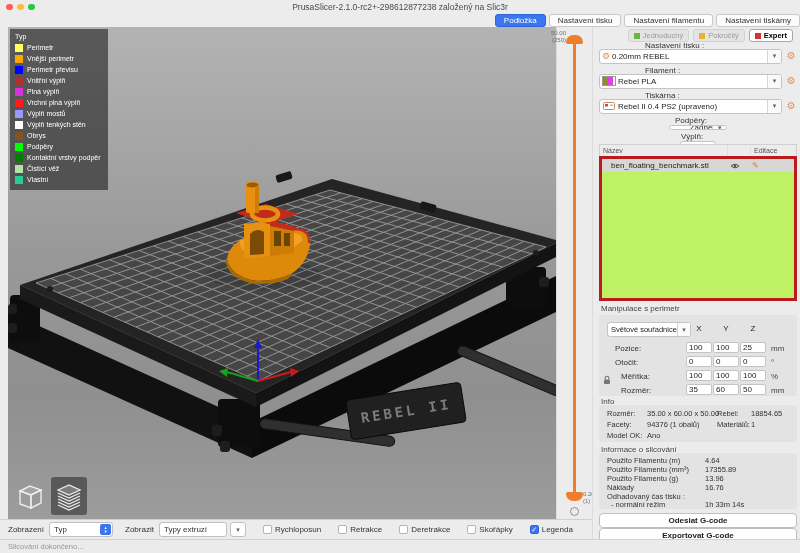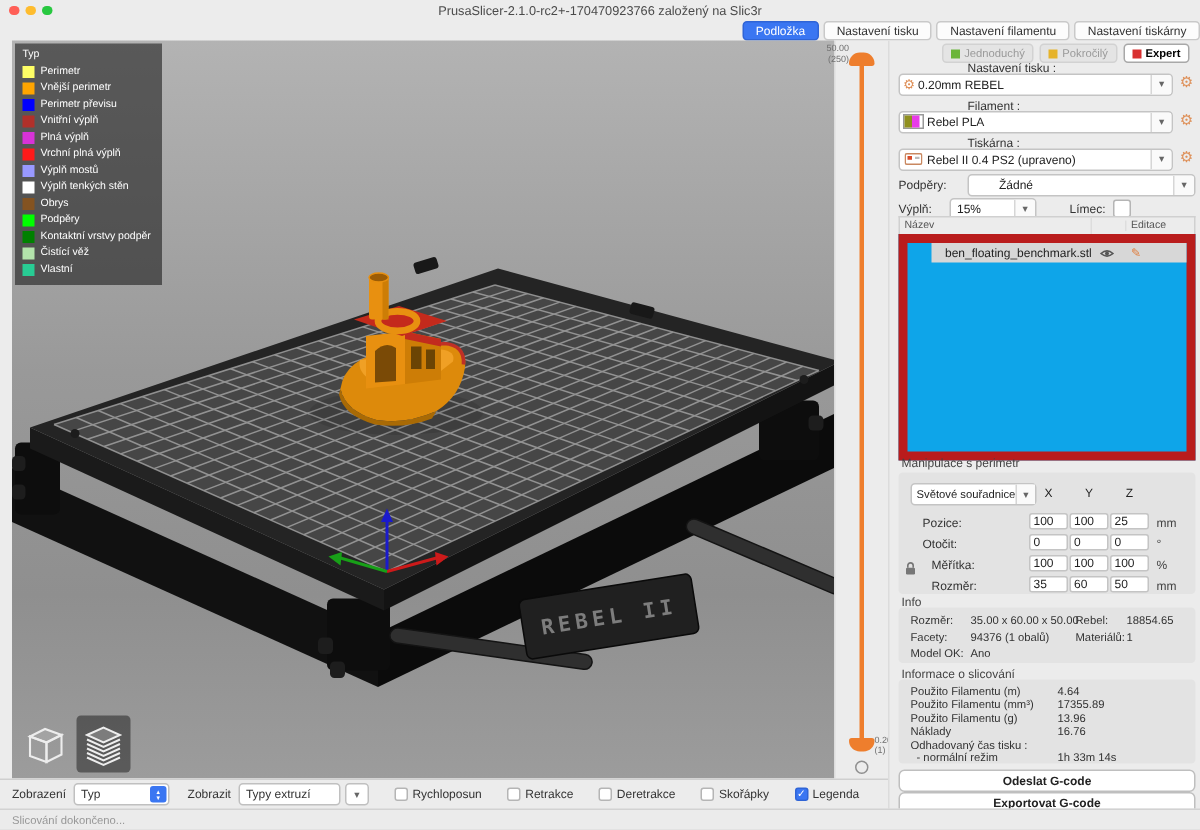--- a/index.html
+++ b/index.html
@@ -44,29 +44,29 @@
   .msq{width:6px;height:6px;}
   .flabel{position:absolute;left:8px;font-size:8px;color:#333;margin-left:44px;}
   .crow{position:absolute;left:6px;right:4px;height:14px;display:flex;align-items:center;gap:3px;}
   .combo{flex:1;height:13px;background:#fff;border:1px solid #c4c4c4;border-radius:3px;display:flex;align-items:center;overflow:hidden;}
   .cicon{width:18px;display:flex;justify-content:center;align-items:center;}
   .ctext{flex:1;font-size:8px;color:#222;white-space:nowrap;}
   .carrow{width:13px;height:13px;border-left:1px solid #d6d6d6;display:flex;align-items:center;justify-content:center;font-size:7px;color:#666;background:#fafafa;}
   .gearbtn{width:12px;font-size:10px;color:#de9059;text-align:center;line-height:12px;}
   .fsw{display:flex;width:12px;height:8px;border:1px solid #999;}
   .fsw span{width:5px;height:8px;}
-  .irow{position:absolute;left:6px;right:4px;height:14px;display:flex;align-items:center;}
+  .irow{position:absolute;left:6px;right:4px;height:14px;display:flex;align-items:center;flex-direction:column;}
   .ilabel{font-size:8px;color:#333;}
   
   .ol{position:absolute;left:6px;right:4px;top:117px;}
   .olhead{display:flex;height:11px;background:#ececec;border:1px solid #d0d0d0;border-bottom:none;font-size:7px;color:#555;align-items:center;}
   .olh-name{flex:1;padding-left:3px;}
   .olh-sp{width:22px;height:100%;border-left:1px solid #ddd;}
   .olh-edit{width:42px;border-left:1px solid #ddd;padding-left:3px;}
-  .olbody{background:#0ea5e9;border:6px solid #b91c1c;height:139px;padding-left:16px;}
+  .olbody{background:#bef264;border:3px solid #b91c1c;height:139px;}
   .olrow{display:flex;align-items:center;height:13px;background:#d7d7d7;font-size:8px;color:#222;}
   .olname{flex:1;padding-left:9px;white-space:nowrap;}
   .oleye{width:23px;display:flex;justify-content:center;}
   .oledit{width:42px;padding-left:6px;font-size:8px;color:#e07b39;}
   .sectitle{position:absolute;left:8px;font-size:8px;color:#444;}
   .panel{position:absolute;left:6px;right:4px;background:#e3e3e3;border-radius:3px;}
   
   .pm{top:288px;height:81px;}
   .pmrow{position:absolute;left:0;right:0;height:14px;}
   .pmcombo{position:absolute;left:8px;top:0;width:82px;height:13px;background:#fff;border:1px solid #c4c4c4;border-radius:3px;display:flex;align-items:center;}
@@ -103,21 +103,21 @@
 </style>
 </head>
 <body>
 
 <div class="w">
 
   <div class="titlebar">
     <span class="tl r"></span>
     <span class="tl y"></span>
     <span class="tl g"></span>
-    <div class="wtitle">PrusaSlicer-2.1.0-rc2+-170470923766 založený na Slic3r</div>
+    <div class="wtitle">PrusaSlicer-2.1.0-rc2+-298612877238 založený na Slic3r</div>
   </div>
 
   <div class="tabs">
     <div class="tab active">Podložka</div>
     <div class="tab">Nastavení tisku</div>
     <div class="tab">Nastavení filamentu</div>
     <div class="tab">Nastavení tiskárny</div>
   </div>
 
   <div class="viewport">

